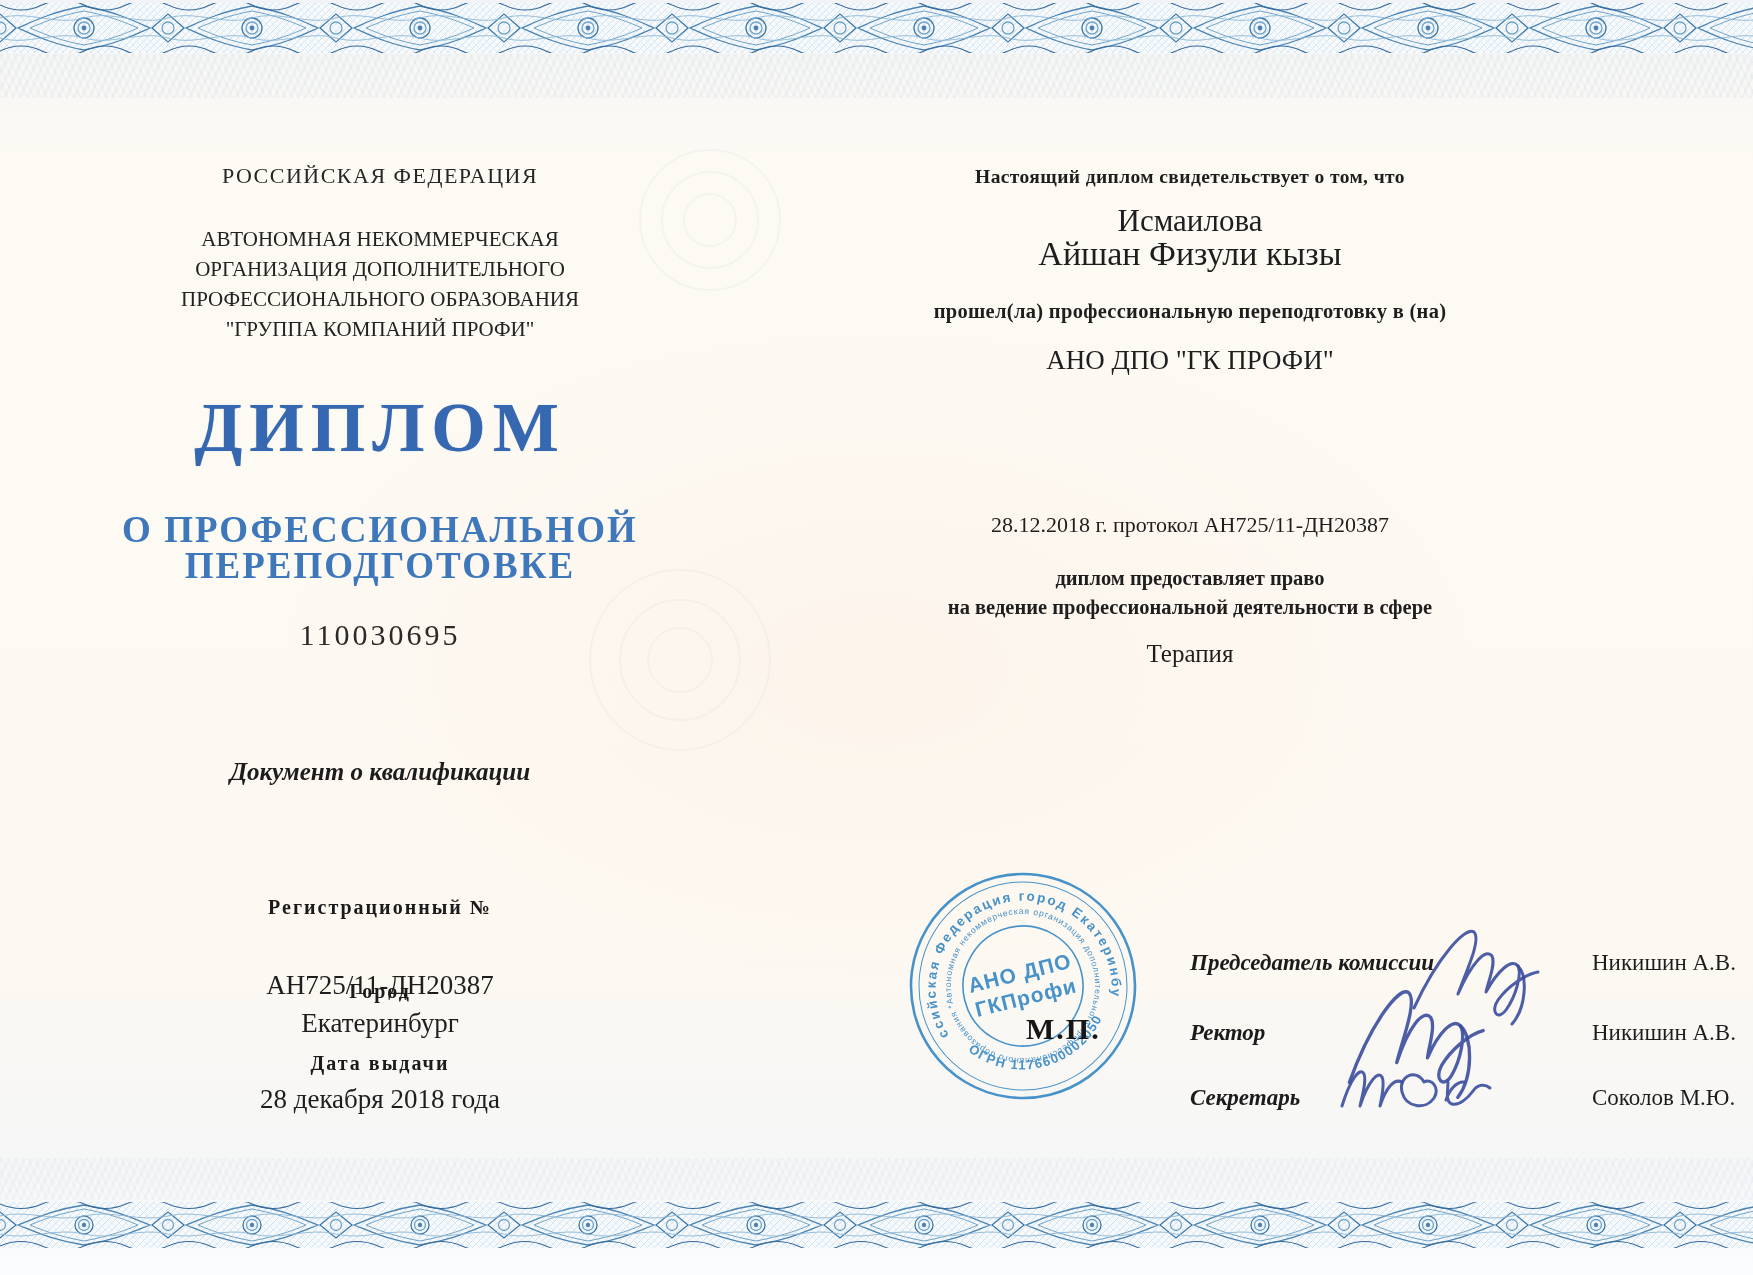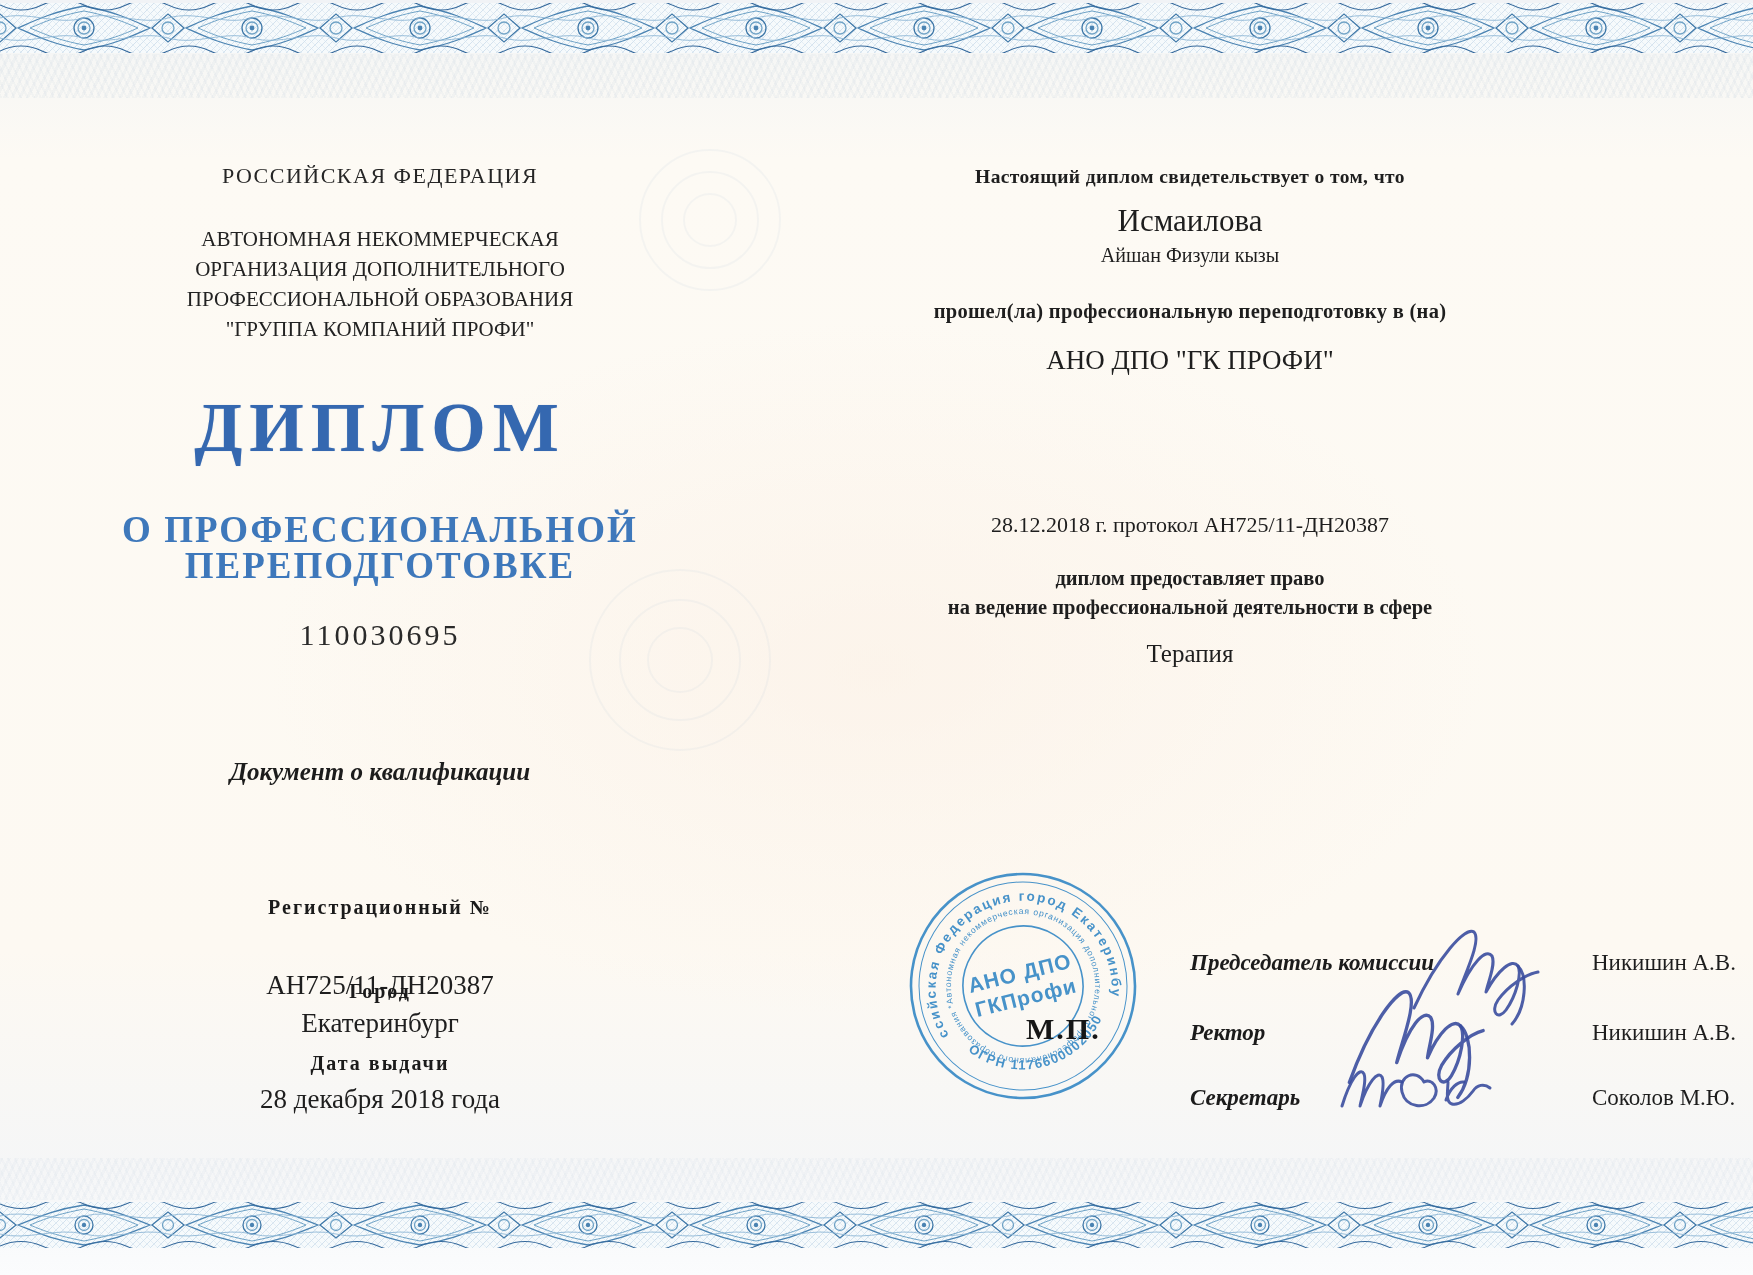--- a/index.html
+++ b/index.html
@@ -40,21 +40,21 @@
   .lbl{font-weight:700; letter-spacing:2px; color:#1b1b1b;}
   .reg-label{top:896px; width:580px; font-size:20px;}
   .reg-number{top:930px; width:580px; font-size:27px;margin-top:40px;}
   .city-label{top:980px; width:580px; font-size:20px;}
   .city{top:1008px; width:580px; font-size:27px;}
   .date-label{top:1052px; width:580px; font-size:20px;}
   .date{top:1084px; width:580px; font-size:27px;}
 
   .intro{top:166px; width:520px; font-size:19.5px; font-weight:700; letter-spacing:.4px;}
   .surname{top:203px; width:520px; font-size:31px;}
-  .fullname{top:244px; width:520px; font-size:20px;}
+  .fullname{top:235px; width:520px; font-size:34px;}
   .passed{top:300px; width:520px; font-size:20.5px; font-weight:700; letter-spacing:.3px;text-align:center;}
   .institution{top:345px; width:520px; font-size:27px;}
   .decision-label{top:478px; width:520px; font-size:21px; font-weight:700;}
   .decision{top:512px; width:520px; font-size:22px;}
   .grants{top:564px; width:520px; font-size:20.5px; font-weight:700; line-height:29px;}
   .field{top:640px; width:520px; font-size:25px;}
 
   .stamp{left:903px; top:866px;}
   .stamp text{font-family:"Liberation Sans","DejaVu Sans",sans-serif; fill:#2f85c4; stroke:none;}
   .mp{left:1026px; top:1012px; font-size:30px; font-weight:700; letter-spacing:2px; color:#161616;}
@@ -145,21 +145,21 @@
       <circle cx="100" cy="100" r="90"></circle>
         <circle cx="100" cy="100" r="60"></circle>
         <circle cx="100" cy="100" r="32"></circle>
     </g>
   </svg>
 
   <div class="abs col-left country">РОССИЙСКАЯ ФЕДЕРАЦИЯ</div>
   <div class="abs col-left org">
     <div>АВТОНОМНАЯ НЕКОММЕРЧЕСКАЯ</div>
     <div>ОРГАНИЗАЦИЯ ДОПОЛНИТЕЛЬНОГО</div>
-    <div>ПРОФЕССИОНАЛЬНОЙ ОБРАЗОВАНИЯ</div>
+    <div>ПРОФЕССИОНАЛЬНОГО ОБРАЗОВАНИЯ</div>
     <div>"ГРУППА КОМПАНИЙ ПРОФИ"</div>
   </div>
   <div class="abs col-left title">ДИПЛОМ</div>
   <div class="abs col-left subtitle">
     <div>О ПРОФЕССИОНАЛЬНОЙ</div>
     <div>ПЕРЕПОДГОТОВКЕ</div>
   </div>
   <div class="abs col-left blank-num">110030695</div>
   <div class="abs col-left doc-type">Документ о квалификации</div>
   <div class="abs col-left reg-label lbl">Регистрационный №</div>

